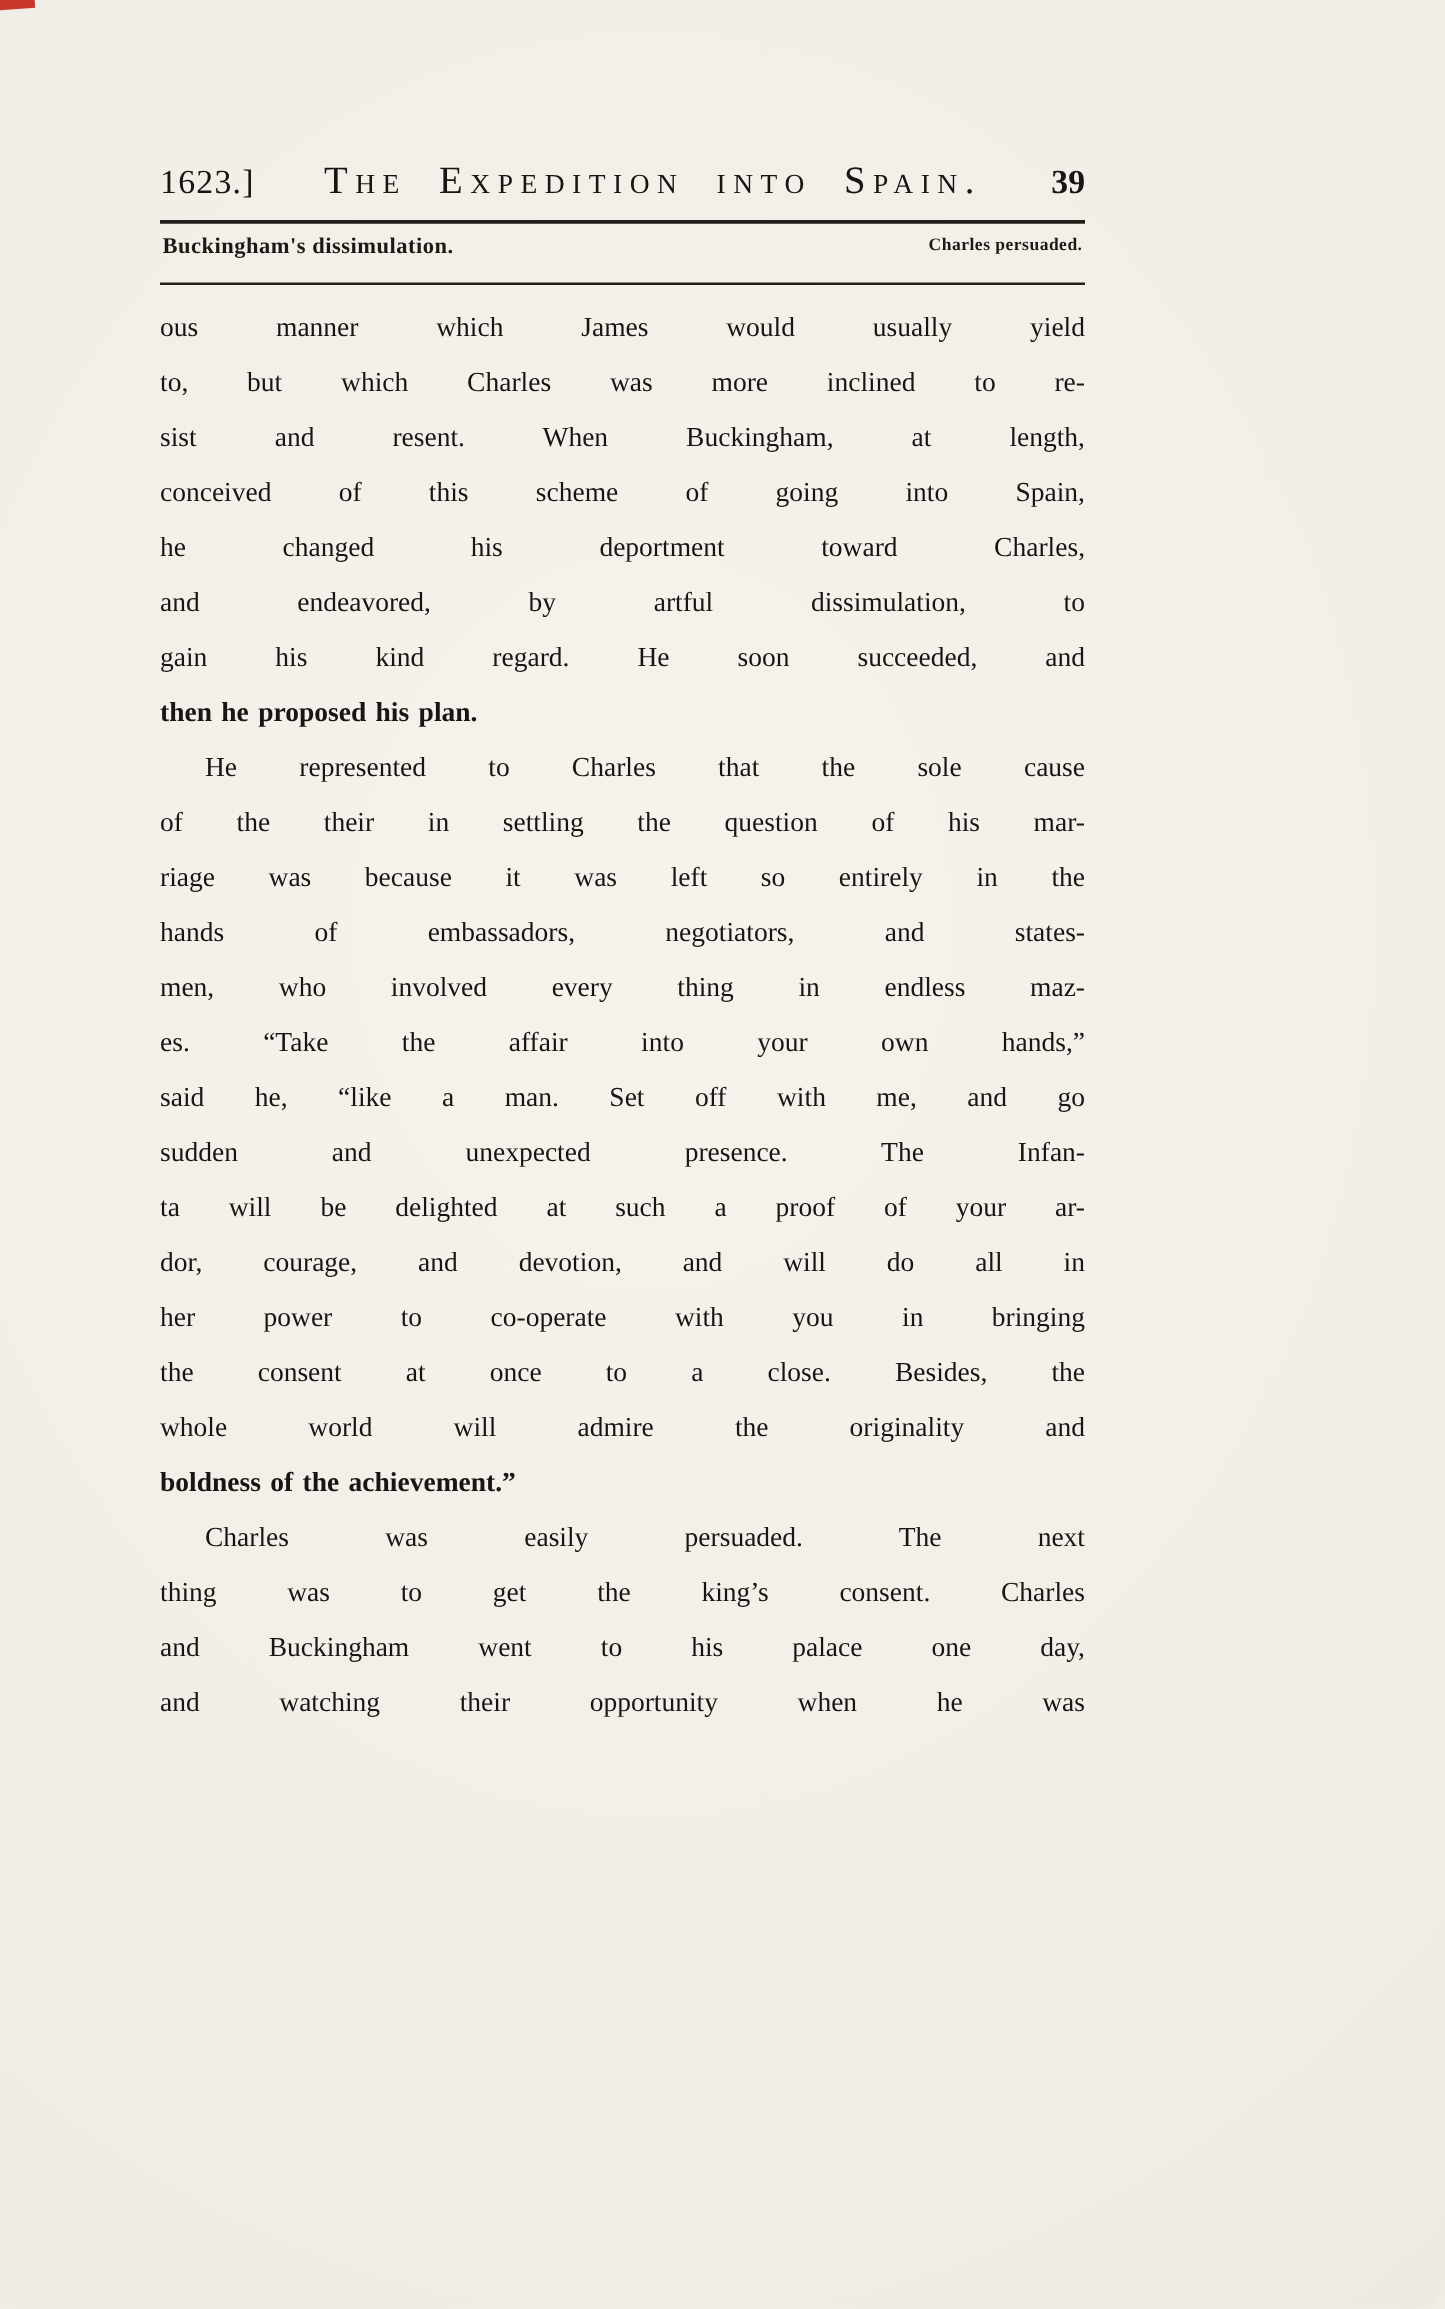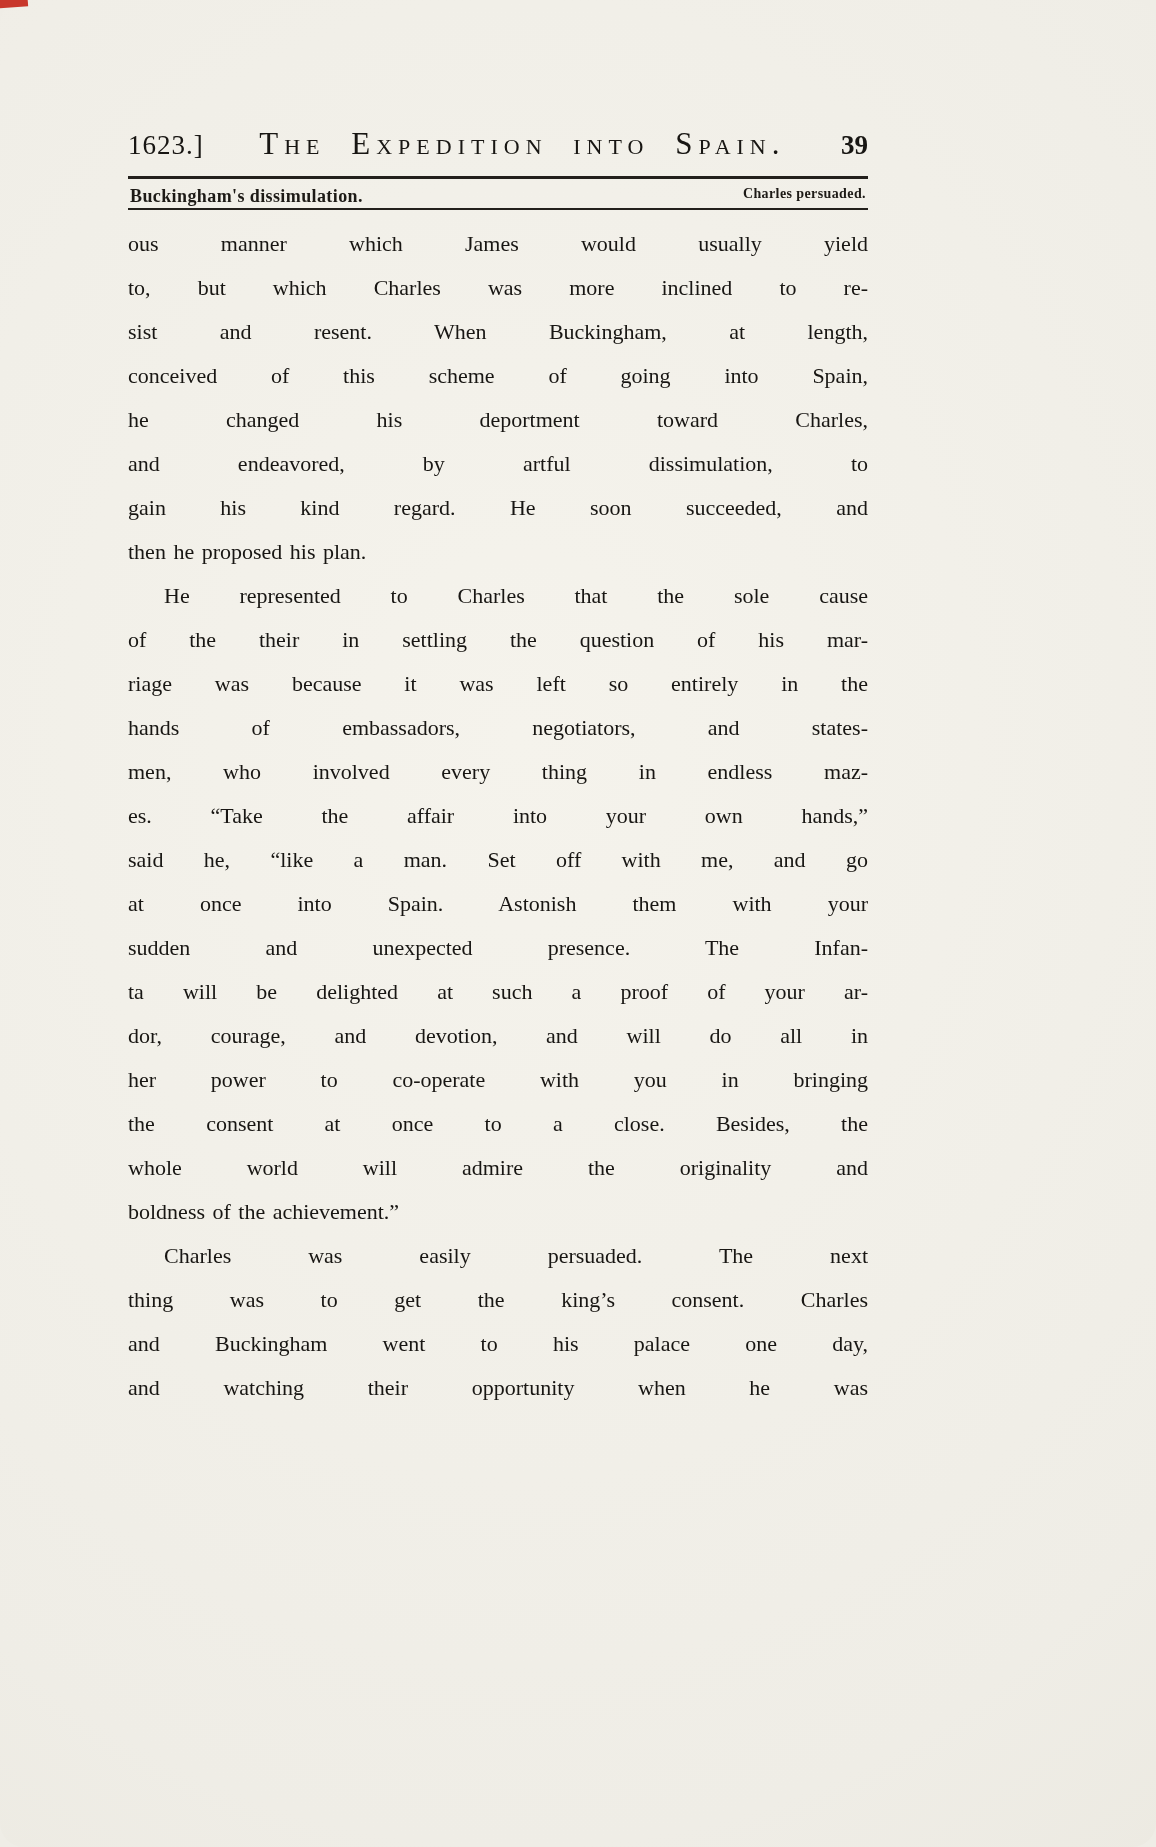--- a/index.html
+++ b/index.html
@@ -68,22 +68,22 @@
     height: 0;
     border-top: 3px solid #23201c;
     margin: 0;
   }
   .rule.thin {
     border-top-width: 2px;
   }
   .running-heads {
     display: flex;
     justify-content: space-between;
-    align-items: flex-start;
-    padding: 7px 2px 1px 2px;
+    align-items: center;
+    padding: 7px 2px 19px 2px;
     font-size: 19px;
     letter-spacing: 0.4px;
     color: #1d1a16;
   }
   .running-head-right {
     font-weight: bold;
     font-size: 14px;
   }
   .running-head-left {
     font-weight: bold;
@@ -100,20 +100,21 @@
     line-height: 44px;
     text-align: justify;
     text-align-last: justify;
     word-spacing: 2px;
   }
   .line.indent {
     text-indent: 36px;
   }
   .line.last-line {
     text-align-last: left;
+    font-weight: bold;
   }
 </style>
 </head>
 <body>
 
 <div class="page">
 
   <div class="corner-mark"></div>
 
   <div class="text-block">
@@ -145,21 +146,20 @@
           <div class="line last-line">then he proposed his plan.</div>
         </div>
         <div class="paragraph">
           <div class="line indent">He represented to Charles that the sole cause</div>
           <div class="line">of the their in settling the question of his mar-</div>
           <div class="line">riage was because it was left so entirely in the</div>
           <div class="line">hands of embassadors, negotiators, and states-</div>
           <div class="line">men, who involved every thing in endless maz-</div>
           <div class="line">es.  “Take the affair into your own hands,”</div>
           <div class="line">said he, “like a man.  Set off with me, and go</div>
-          <div class="line">at once into Spain.  Astonish them with your</div>
           <div class="line">sudden and unexpected presence.  The Infan-</div>
           <div class="line">ta will be delighted at such a proof of your ar-</div>
           <div class="line">dor, courage, and devotion, and will do all in</div>
           <div class="line">her power to co-operate with you in bringing</div>
           <div class="line">the consent at once to a close.  Besides, the</div>
           <div class="line">whole world will admire the originality and</div>
           <div class="line last-line">boldness of the achievement.”</div>
         </div>
         <div class="paragraph">
           <div class="line indent">Charles was easily persuaded.  The next</div>

